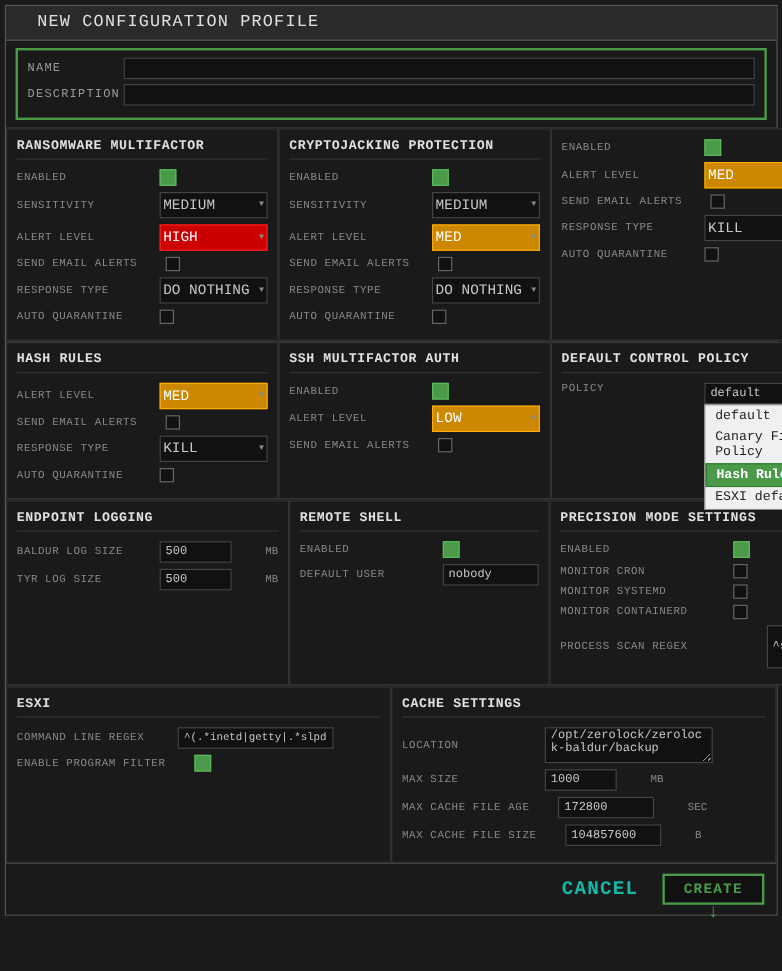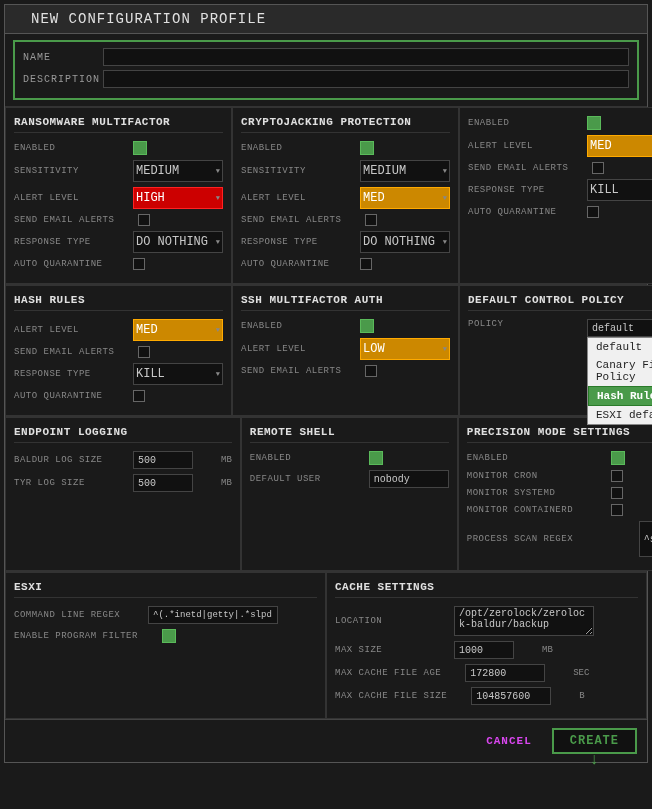--- a/index.html
+++ b/index.html
@@ -194,23 +194,23 @@
       justify-content: flex-end;
       align-items: center;
       padding: 8px 10px;
       background: #1a1a1a;
       border-top: 1px solid #444;
       gap: 8px;
     }
     .btn-cancel {
       background: transparent;
       border: none;
-      color: #d946ef;
-      font-family: 'Courier New', monospace;
-      font-size: 11px;
+      color: #14b8a6;
+      font-family: 'Courier New', monospace;
+      font-size: 16px;
       font-weight: bold;
       letter-spacing: 1px;
       cursor: pointer;
       padding: 4px 12px;
     }
     .btn-create {
       background: #111;
       border: 2px solid #4a9a4a;
       color: #4a9a4a;
       font-family: 'Courier New', monospace;

